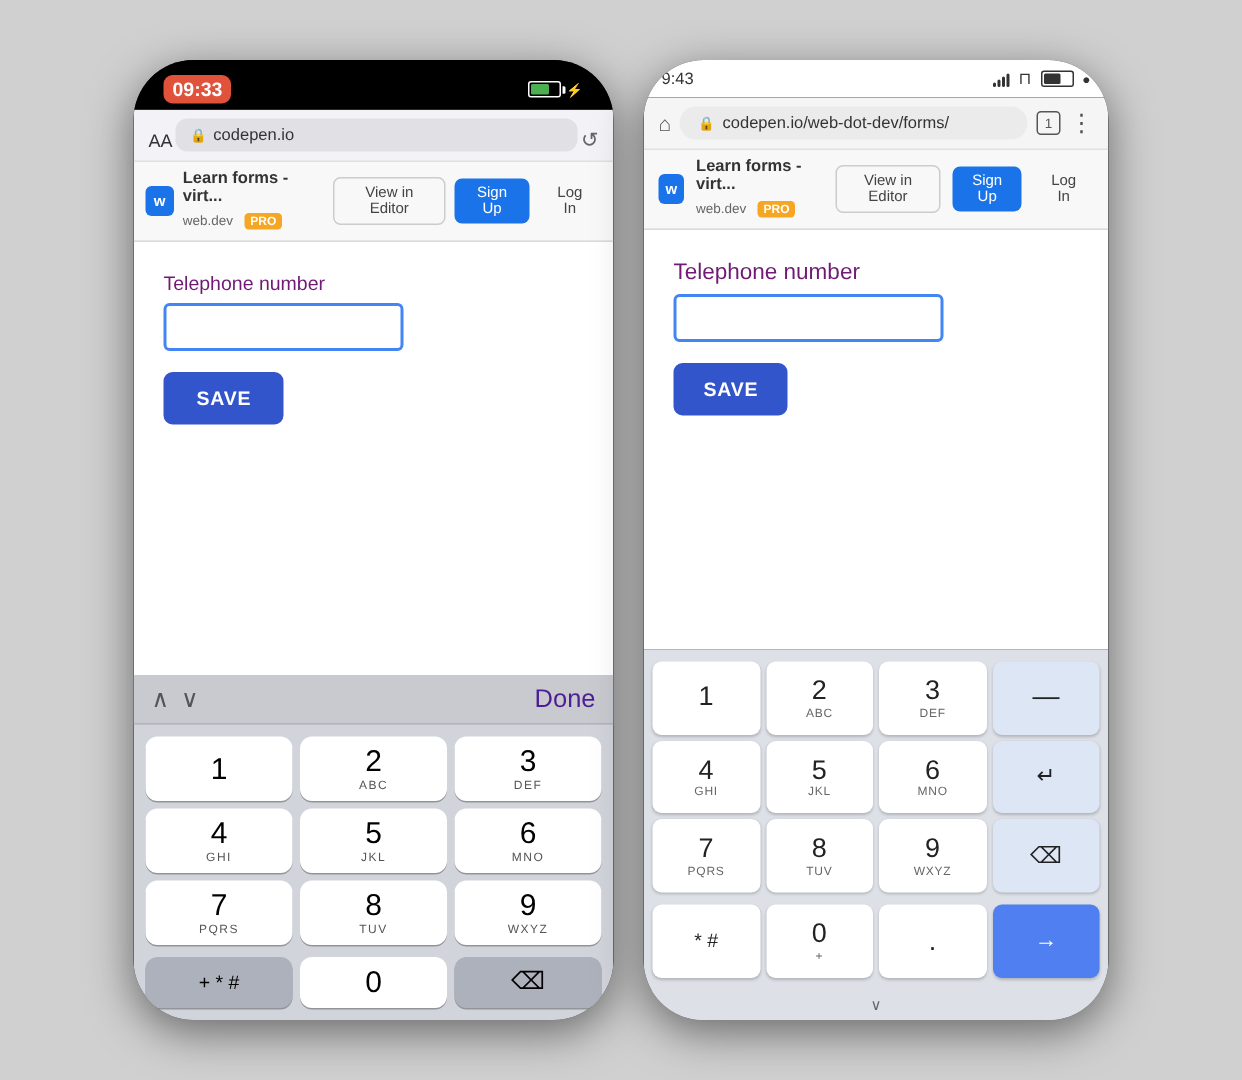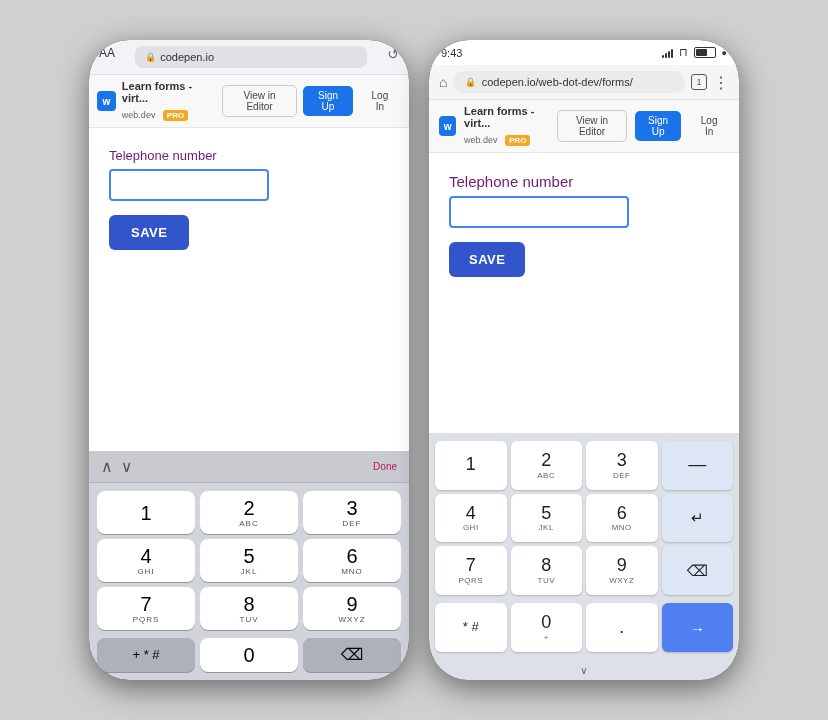--- a/index.html
+++ b/index.html
@@ -115,23 +115,23 @@
     }
 
     
     .browser-chrome {
       background: #f2f2f7;
       border-bottom: 1px solid #e0e0e0;
     }
 
     .url-bar {
       display: flex;
-      align-items: flex-start;
+      align-items: flex-end;
       padding: 6px 10px;
-      gap: 20px;
+      gap: 2px;
     }
 
     .url-pill {
       flex: 1;
       background: #e0e0e5;
       border-radius: 8px;
       padding: 5px 10px;
       display: flex;
       align-items: center;
       gap: 4px;
@@ -311,22 +311,22 @@
       display: flex;
       gap: 8px;
     }
 
     .ios-arrow {
       font-size: 16px;
       color: #555;
     }
 
     .ios-done {
-      font-size: 10px;
-      color: #be185d;
+      font-size: 17px;
+      color: #4c1d95;
       font-weight: 500;
     }
 
     .ios-keys {
       display: grid;
       grid-template-columns: repeat(3, 1fr);
       gap: 5px;
       padding: 8px 8px 4px 8px;
     }
 
@@ -522,20 +522,30 @@
     .wifi-icon {
       font-size: 11px;
       color: #333;
     }
   </style>
 </head>
 <body>
 
 <div class="phone phone-left">
 
+  <div class="notch-bar">
+    <div class="notch-center"></div>
+    <span class="status-time">09:33</span>
+    <div class="status-right">
+      <div class="battery-icon">
+        <div class="battery-fill"></div>
+      </div>
+      <span style="font-size:9px;color:#4caf50;">⚡</span>
+    </div>
+  </div>
 
   <div class="screen">
 
     <div class="browser-chrome">
       <div class="url-bar">
         <span class="aa-text">AA</span>
         <div class="url-pill">
           <span class="lock-icon">🔒</span>
           <span class="url-text">codepen.io</span>
         </div>

